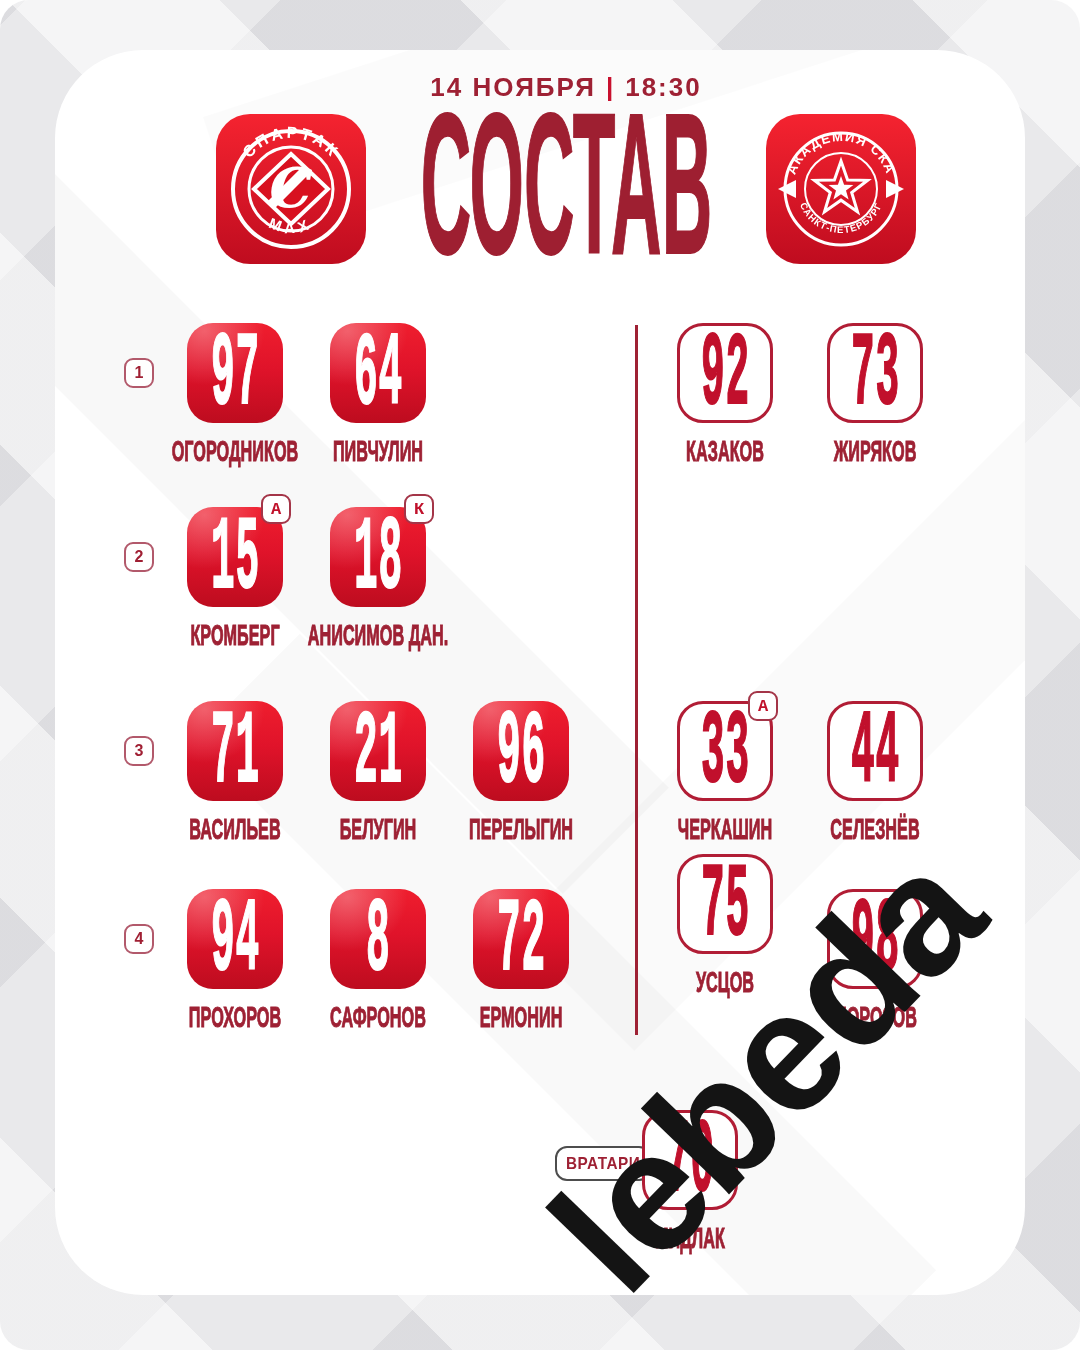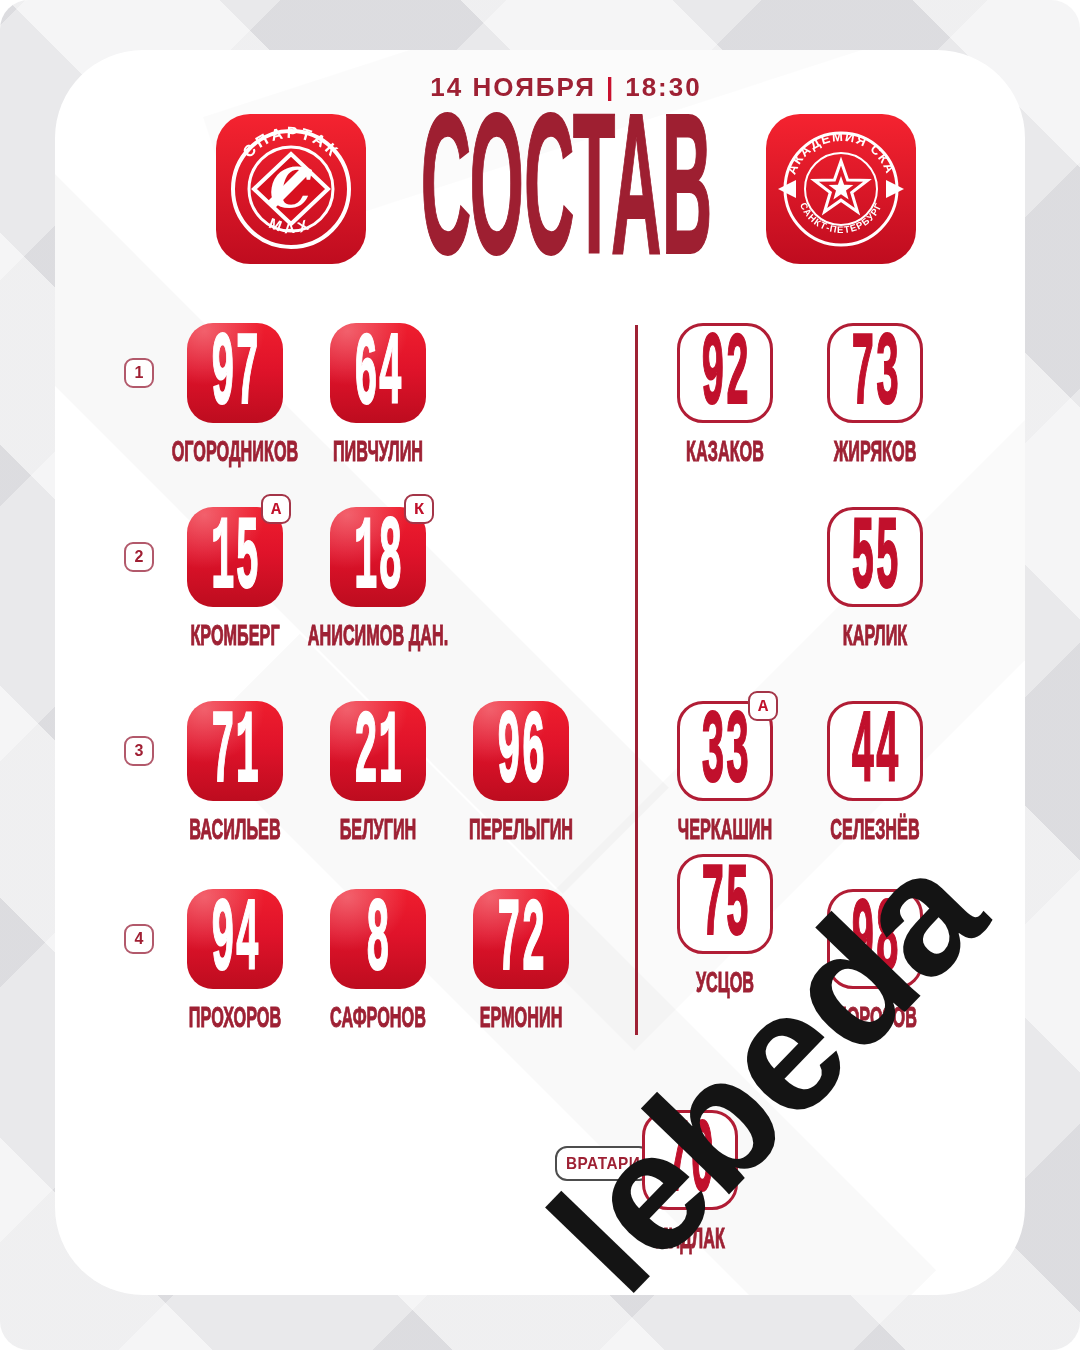--- a/index.html
+++ b/index.html
@@ -184,26 +184,20 @@
     <div class="pname">КРОМБЕРГ</div>
   </div>
   <div class="pcard" style="left:330px;top:507px">
     <div class="badge filled">
       <span class="num">18</span>
       <span class="cap">К</span>
     </div>
     <div class="pname">АНИСИМОВ ДАН.</div>
   </div>
 
-  <div class="pcard" style="left:827px;top:507px">
-    <div class="badge outline">
-        <span class="num">55</span>
-      </div>
-    <div class="pname">КАРЛИК</div>
-  </div>
 
   <div class="pcard" style="left:187px;top:701px">
     <div class="badge filled">
         <span class="num">71</span>
       </div>
     <div class="pname">ВАСИЛЬЕВ</div>
   </div>
   <div class="pcard" style="left:330px;top:701px">
     <div class="badge filled">
         <span class="num">21</span>

